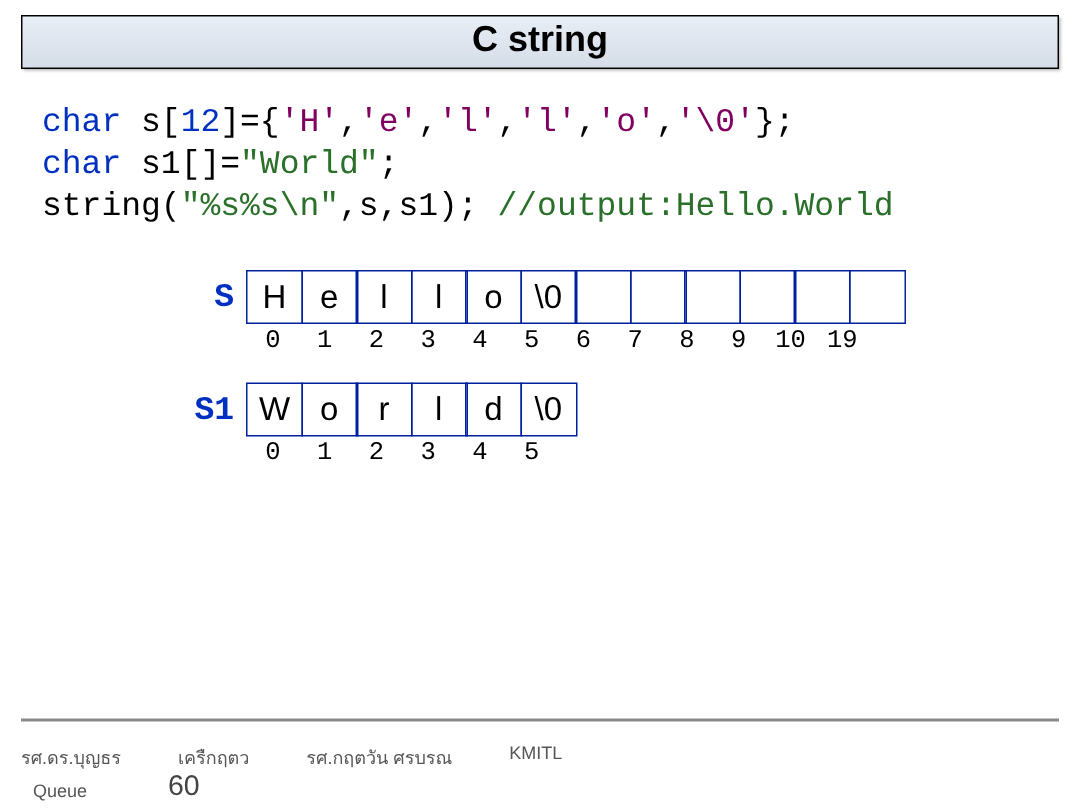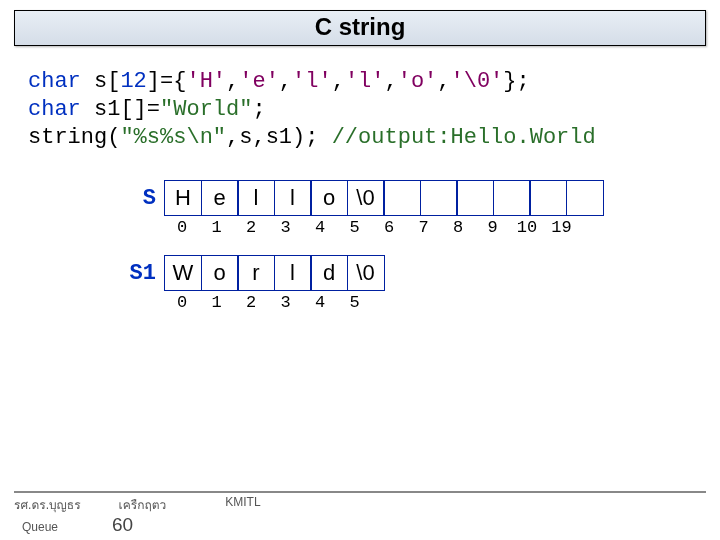--- a/index.html
+++ b/index.html
@@ -73,21 +73,21 @@
     font-size: 17px;
   }
   .idx:first-child { margin-left: 0; }
 
   .footer {
     position: absolute;
     left: 14px;
     right: 14px;
     bottom: 26px;
     border-top: 2px double #888;
-    padding-top: 2px;
+    padding-top: 14px;
     font-family: "Tahoma", Arial, sans-serif;
     font-size: 12px;
     color: #555;
     display: flex;
     gap: 17px;
     white-space: nowrap;
   }
   .footer .spacer { flex: 0 0 4px; }
   .page-num {
     position: absolute;
@@ -170,18 +170,19 @@
       <div class="idx">5</div>
     </div>
 
 </div>
 
 <div class="footer">
   <span>รศ.ดร.บุญธร</span>
   <span class="spacer"></span>
   <span>เครืกฤตว</span>
   <span class="spacer"></span>
+  <span>รศ.กฤตวัน   ศรบรณ</span>
   <span class="spacer"></span>
   <span>KMITL</span>
   <span class="spacer"></span>
 </div>
 <div class="queue-lbl">Queue</div>
 <div class="page-num">60</div>
 
 </body></html>

